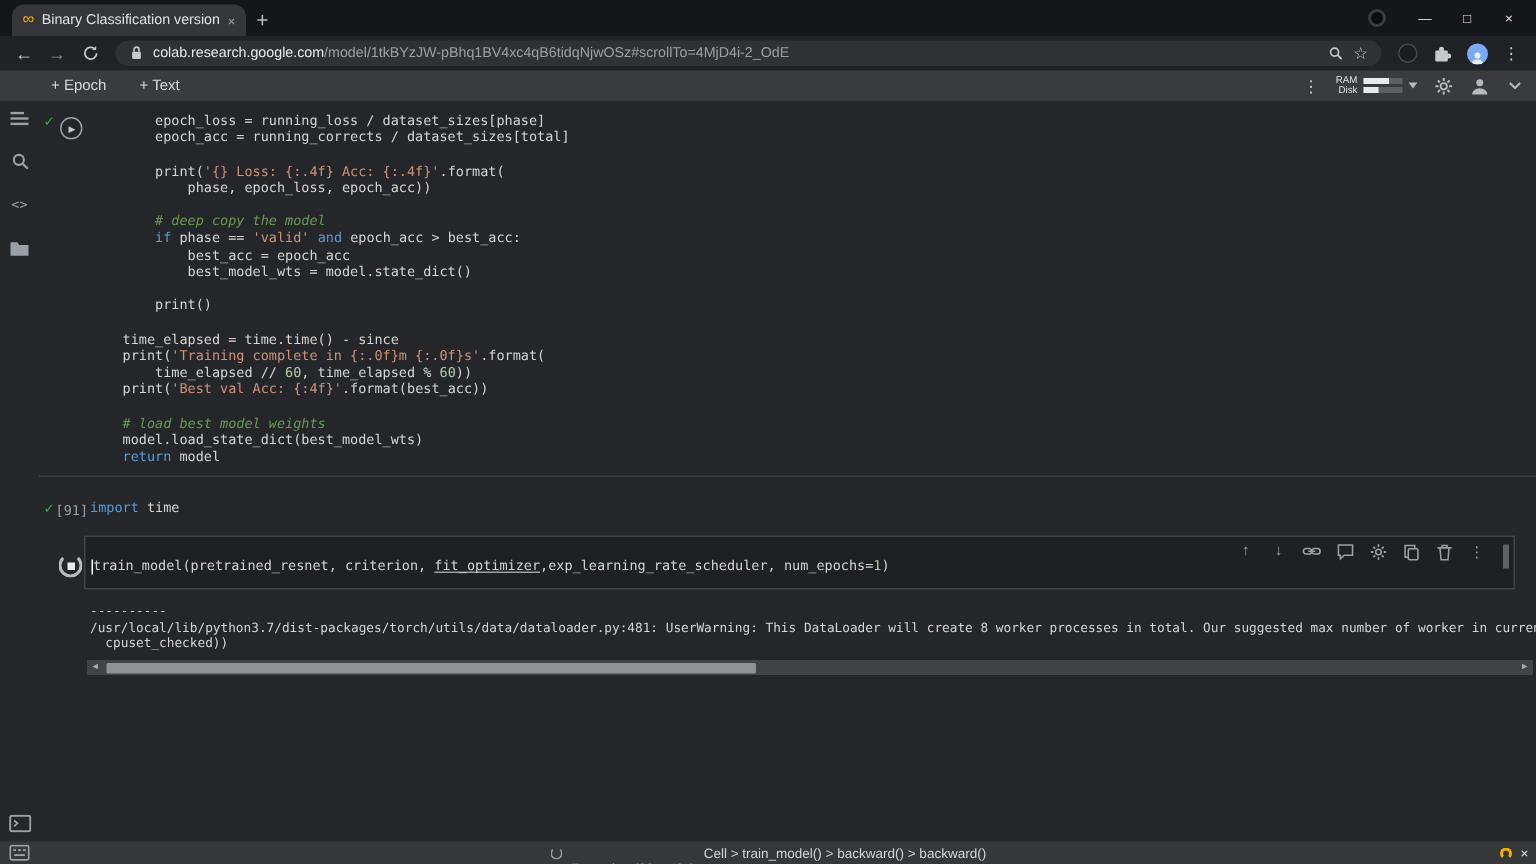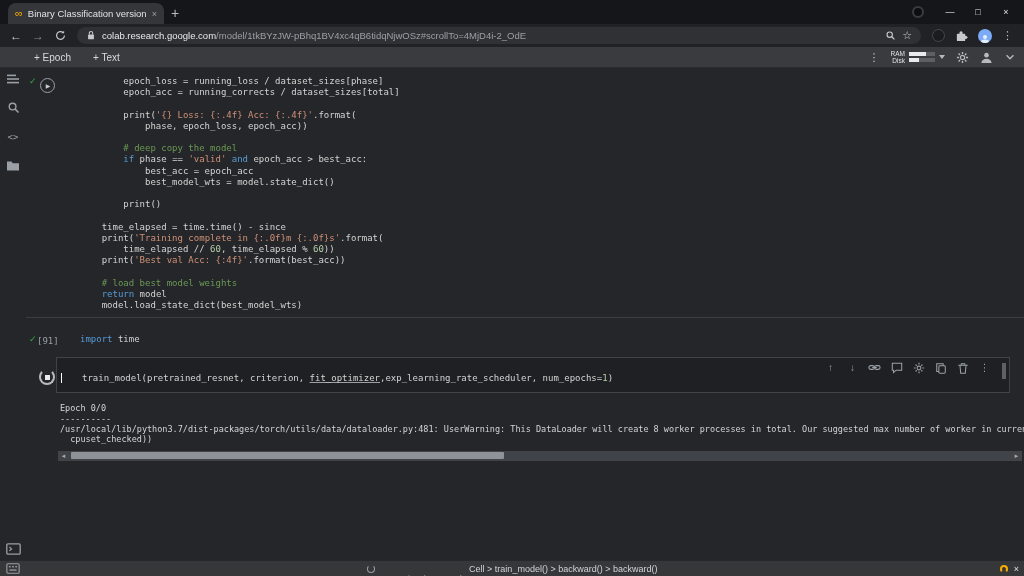--- a/index.html
+++ b/index.html
@@ -57,25 +57,25 @@
   .workspace { position:absolute; top:68px; left:0; right:0; bottom:16px; background:#252629; display:flex; }
   .side-rail { width:26px; display:flex; flex-direction:column; align-items:center; padding-top:3px; gap:14px; color:#9aa0a6; }
   .rail-icon { width:15px; height:15px; display:flex; align-items:center; justify-content:center; }
   .rail-icon.code-glyph { font-family:"DejaVu Sans Mono",monospace; font-size:9px; color:#9aa0a6; }
   .rail-bottom { margin-top:auto; margin-bottom:4px; }
   .content { flex:1; position:relative; overflow:hidden; }
 
   
   .code-block { margin-left:34px; font-family:"DejaVu Sans Mono", monospace; font-size:9px;
                 line-height:11.2px; color:#d4d4d4; }
-  .code-line { white-space:pre;margin-left:20px; }
+  .code-line { white-space:pre; }
   .tok-pl  { color:#d4d4d4; }
   .tok-kw  { color:#569cd6; }
   .tok-str { color:#ce9178; }
-  .tok-com { color:#6a9955; }
+  .tok-com { color:#6a9955;font-style:italic; }
   .tok-num { color:#b5cea8; }
   .tok-ul  { color:#d4d4d4; text-decoration:underline; text-decoration-color:#9aa0a6; }
 
   .cell-a { position:relative; padding-top:8px; }
   .gutter-check { position:absolute; left:3px; font-size:9px; color:#34a853; }
   .cell-a .gutter-check { top:8px; }
   .run-circle { position:absolute; left:14px; top:10px; width:15px; height:15px; border:1.5px solid #9aa0a6;
                 border-radius:50%; display:flex; align-items:center; justify-content:center;
                 color:#c7cacd; font-size:6px; padding-left:1px; }
   .cell-divider { border-top:1px solid #3b3d40; margin-top:6px; }
@@ -283,22 +283,22 @@
             <div class="code-line"><span class="tok-pl">            best_model_wts = model.state_dict()</span></div>
             <div class="code-line">&nbsp;</div>
             <div class="code-line"><span class="tok-pl">        print()</span></div>
             <div class="code-line">&nbsp;</div>
             <div class="code-line"><span class="tok-pl">    time_elapsed = time.time() - since</span></div>
             <div class="code-line"><span class="tok-pl">    print(</span><span class="tok-str">'Training complete in {:.0f}m {:.0f}s'</span><span class="tok-pl">.format(</span></div>
             <div class="code-line"><span class="tok-pl">        time_elapsed // </span><span class="tok-num">60</span><span class="tok-pl">, time_elapsed % </span><span class="tok-num">60</span><span class="tok-pl">))</span></div>
             <div class="code-line"><span class="tok-pl">    print(</span><span class="tok-str">'Best val Acc: {:4f}'</span><span class="tok-pl">.format(best_acc))</span></div>
             <div class="code-line">&nbsp;</div>
             <div class="code-line"><span class="tok-com">    # load best model weights</span></div>
+            <div class="code-line"><span class="tok-pl">    model.load_state_dict(best_model_wts)</span></div>
             <div class="code-line"><span class="tok-pl">    </span><span class="tok-kw">return</span><span class="tok-pl"> model</span></div>
-            <div class="code-line"><span class="tok-pl">    model.load_state_dict(best_model_wts)</span></div>
           </div>
       </div>
 
       <div class="cell-divider"></div>
 
       <div class="cell-b">
         <span class="gutter-check">✓</span>
         <span class="exec-count">[91]</span>
         <div class="code-block">
             <div class="code-line"><span class="tok-kw">import</span><span class="tok-pl"> time</span></div>
@@ -357,21 +357,20 @@
           </div>
           <span class="cursor"></span>
           <div class="code-block">
               <div class="code-line"><span class="tok-pl">train_model(pretrained_resnet, criterion, </span><span class="tok-ul">fit_optimizer</span><span class="tok-pl">,exp_learning_rate_scheduler, num_epochs=</span><span class="tok-num">1</span><span class="tok-pl">)</span></div>
             </div>
           <span class="mini-scrollbar"></span>
         </div>
       </div>
 
       <div class="output">
-        <div class="out-line">Epoch 0/0</div>
         <div class="out-line">----------</div>
         <div class="out-line">/usr/local/lib/python3.7/dist-packages/torch/utils/data/dataloader.py:481: UserWarning: This DataLoader will create 8 worker processes in total. Our suggested max number of worker in current system is 2, wh</div>
         <div class="out-line">  cpuset_checked))</div>
       </div>
 
       <div class="h-scroll">
         <span class="h-arrow">◄</span>
         <span class="h-track">
             <span class="h-thumb"></span>
           </span>

